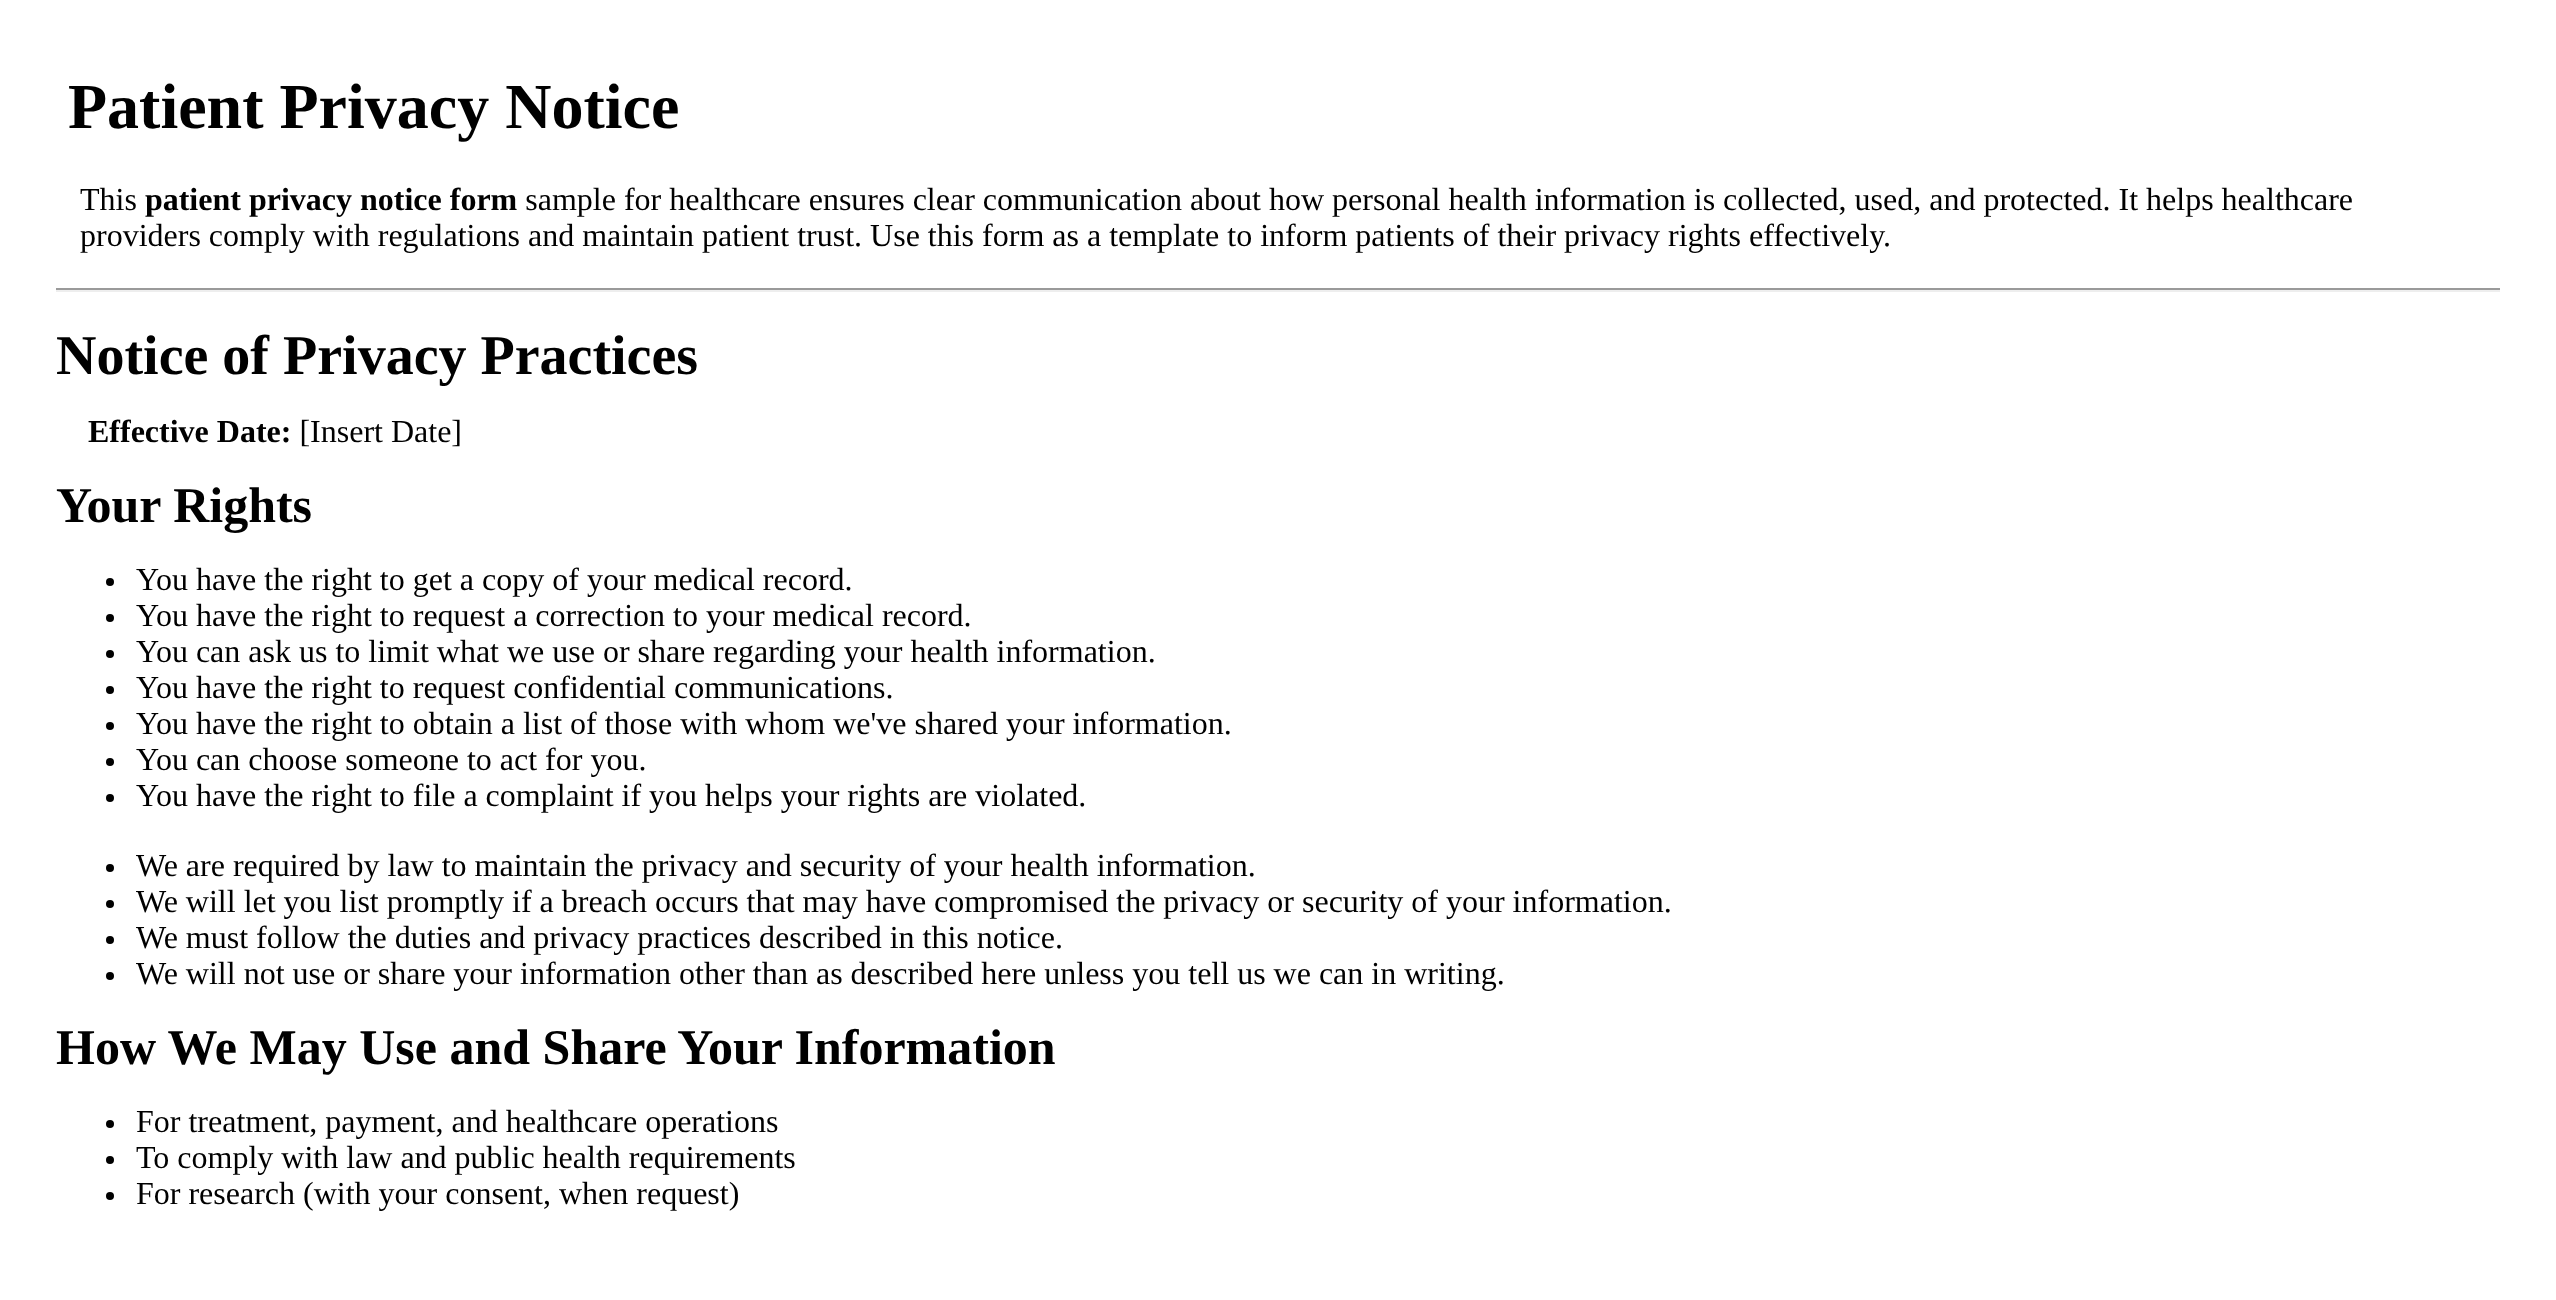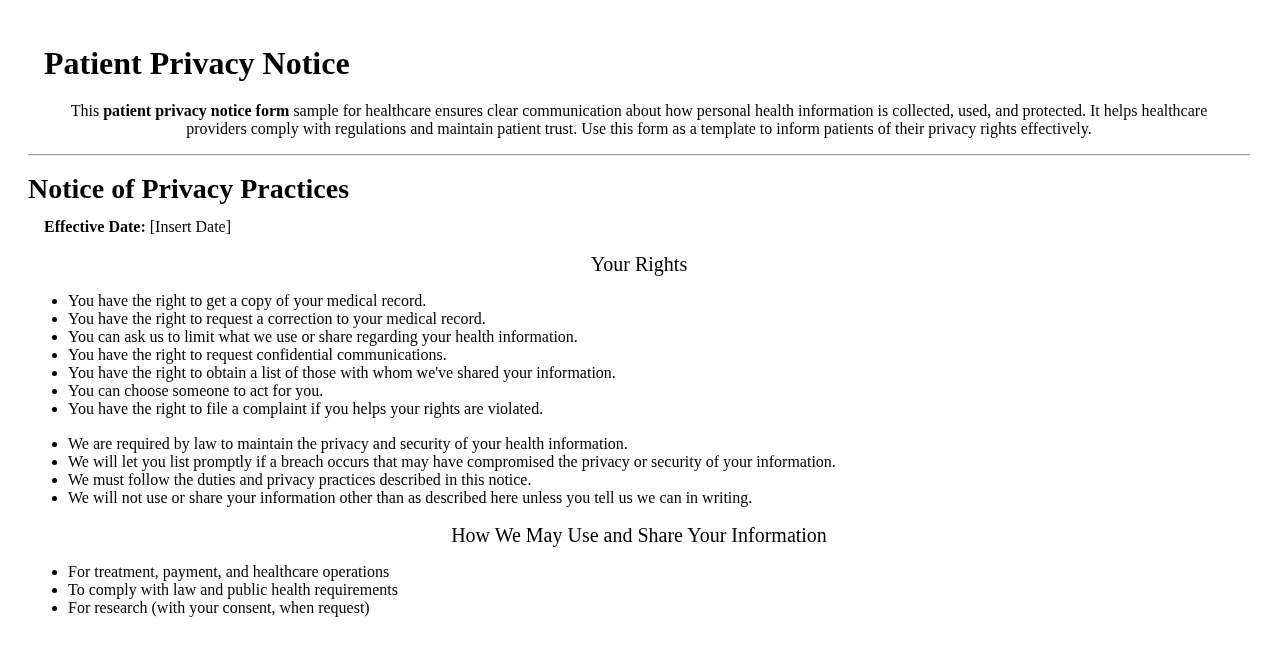--- a/index.html
+++ b/index.html
@@ -10,45 +10,44 @@
       font-family: "Liberation Serif", "DejaVu Serif", serif;
       color: #000;
       font-size: 16px;
       line-height: 18px;
     }
     .page { padding: 0 28px 0 28px; }
     h1 {
       font-size: 32px;
       line-height: 36px;
       font-weight: bold;
-      margin: 16px;
+      margin: 6px;
       padding-top: 29px;
       margin-bottom: 21px;
     }
-    p.intro { margin: 12px; line-height: 18px; text-align: center; }
+    p.intro { margin: 12px; line-height: 18px; }
     hr {
       border: none;
       border-top: 1px solid #9a9a9a;
       border-bottom: 1px solid #eeeeee;
       margin: 16px 0 0 0;
       width: 1222px;
     }
     h2 {
       font-size: 28px;
       line-height: 28px;
       font-weight: bold;
       margin: 19px 0 0 0;
     }
     p.date { margin: 15px 0 0 16px; }
     h3 {
-      font-size: 20px;
+      font-size: 25px;
       line-height: 22px;
-      font-weight: normal;
+      font-weight: bold;
       margin: 17px 0 0 0;
-      text-align: center;
     }
     ul {
       margin: 17px 0 0 0;
       padding-left: 40px;
       list-style: disc;
     }
     ul li { line-height: 18px; }
   </style>
 </head>
 <body>

